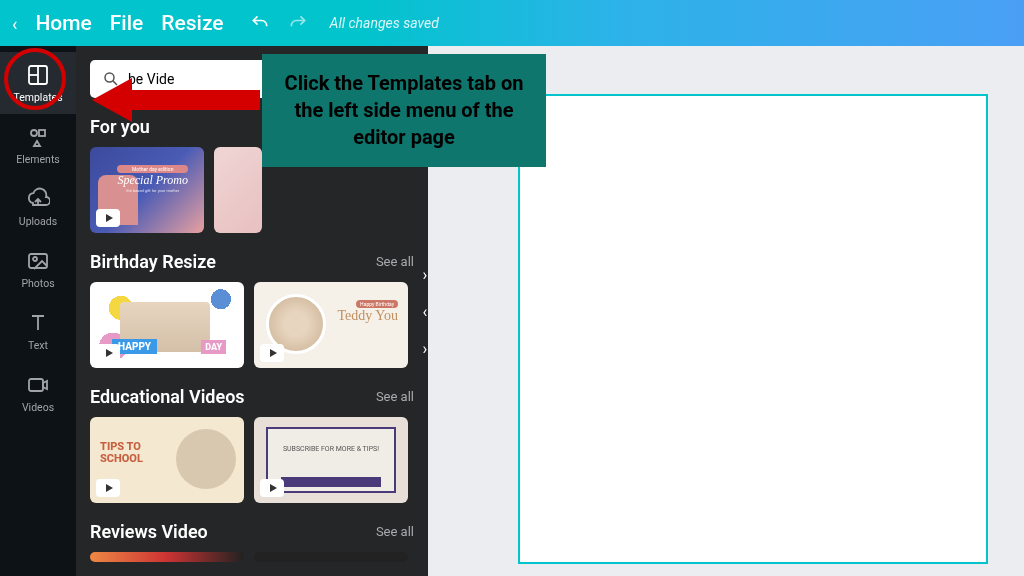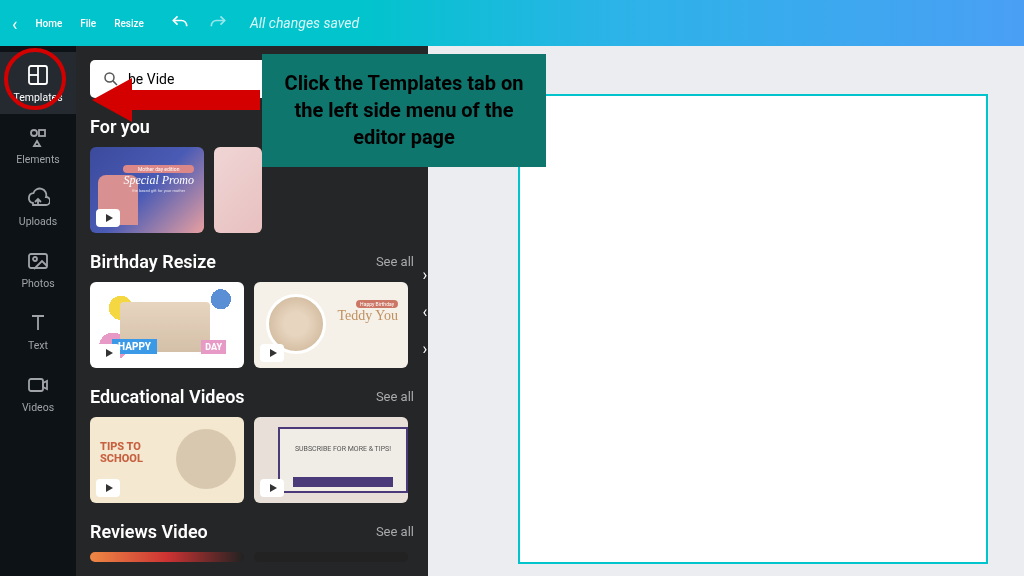--- a/index.html
+++ b/index.html
@@ -1,21 +1,21 @@
 <!DOCTYPE html>
 <html><head>
   <meta charset="utf-8">
   <style>
     * { margin: 0; padding: 0; box-sizing: border-box; font-family: -apple-system, BlinkMacSystemFont, 'Segoe UI', Roboto, sans-serif; }
     body { width: 1024px; height: 576px; overflow: hidden; background: #ebedf0; position: relative; }
     
     .topbar { height: 46px; background: linear-gradient(90deg, #01c4cc 0%, #01c4cc 35%, #2cb3e8 60%, #4a9ff5 100%); display: flex; align-items: center; padding: 0 12px; color: white; gap: 18px; }
     .topbar-left { display: flex; align-items: center; gap: 18px; }
     .back-chev { font-size: 18px; cursor: pointer; }
-    .topbar-link { font-size: 10px; font-weight: 500; cursor: pointer; }
+    .topbar-link { font-size: 21px; font-weight: 500; cursor: pointer; }
     .topbar-icons { display: flex; gap: 18px; margin-left: 8px; }
     .topbar-icon { cursor: pointer; display: flex; align-items: center; }
     .save-status { font-style: italic; opacity: 0.85; font-size: 14px; margin-left: 4px; }
     
     .main { display: flex; height: calc(576px - 46px); }
     
     .sidemenu { width: 76px; background: #0d1216; display: flex; flex-direction: column; align-items: center; padding-top: 6px; }
     .side-item { width: 76px; height: 62px; display: flex; flex-direction: column; align-items: center; justify-content: center; gap: 4px; color: #a0a4a8; cursor: pointer; font-size: 10.5px; }
     .side-item.active { background: #252a31; color: #fff; }
     .side-item svg { width: 24px; height: 24px; }
@@ -44,34 +44,34 @@
     
     .callout { position: absolute; left: 262px; top: 54px; width: 284px; background: #0f766e; padding: 16px 14px; font-size: 20px; font-weight: 700; color: #000; text-align: center; line-height: 1.35; z-index: 50; }
     
     .red-circle { position: absolute; left: 4px; top: 48px; width: 62px; height: 62px; border: 4px solid #d40000; border-radius: 50%; z-index: 60; pointer-events: none; }
     
     .red-arrow { position: absolute; left: 92px; top: 72px; z-index: 55; pointer-events: none; }
     
     
     .t1 { background: linear-gradient(135deg, #3b4a9c 0%, #4a5bb5 50%, #e8a0a0 100%); }
     .t1::before { content: ''; position: absolute; left: 8px; bottom: 8px; width: 40px; height: 50px; background: #d89090; border-radius: 8px 8px 0 0; }
-    .t1-text { position: absolute; right: 10px; top: 18px; color: #fff; font-size: 7px; text-align: center; }
+    .t1-text { position: absolute; right: 16px; top: 18px; color: #fff; font-size: 7px; text-align: center; }
     .t1-text .main-t { font-family: cursive; font-size: 12px; font-style: italic; }
     .t2 { background: #fff; position: relative; }
     .t2::before { content: ''; position: absolute; inset: 0; background: radial-gradient(circle at 20% 30%, #f5d742 0 12px, transparent 12px), radial-gradient(circle at 85% 20%, #5a8fd6 0 10px, transparent 10px), radial-gradient(circle at 15% 75%, #e89ac7 0 14px, transparent 14px); }
     .t2-img { position: absolute; left: 30px; top: 20px; width: 90px; height: 50px; background: linear-gradient(#e8d5c0, #d4c0a8); border-radius: 4px; }
     .t2-badge { position: absolute; left: 22px; bottom: 14px; background: #3b9ae8; color: #fff; font-size: 10px; font-weight: 800; padding: 2px 6px; }
     .t3 { background: #f5f0e8; padding-left: 24px; }
     .t3-img { position: absolute; left: 12px; top: 12px; width: 60px; height: 60px; background: radial-gradient(circle, #e8d5c0 30%, #c8b090 100%); border-radius: 50%; border: 3px solid #fff; }
     .t3-text { position: absolute; right: 10px; top: 18px; text-align: right; font-size: 7px; color: #a0805f; }
     .t3-text .cur { font-family: cursive; font-size: 14px; color: #c09060; }
     .t4 { background: #f5e8d0; }
     .t4-text { position: absolute; left: 10px; top: 24px; font-size: 11px; font-weight: 800; color: #c76040; line-height: 1.1; }
     .t4-img { position: absolute; right: 8px; top: 12px; width: 60px; height: 60px; background: #d8c8b0; border-radius: 50%; }
-    .t5 { background: #e8e0d8; display: flex; align-items: center; justify-content: flex-end; }
+    .t5 { background: #e8e0d8; display: flex; align-items: center; justify-content: center; }
     .t5-inner { width: 130px; height: 66px; border: 2px solid #4a3a7a; background: #f0ece6; position: relative; }
     .t5-text { font-size: 7px; text-align: center; color: #555; margin-top: 16px; }
     .t5-bar { position: absolute; bottom: 4px; left: 10%; width: 80%; height: 10px; background: #4a3a7a; }
   </style>
 </head>
 <body>
 
 <div class="topbar">
   <div class="topbar-left">
     <span class="back-chev">‹</span>

